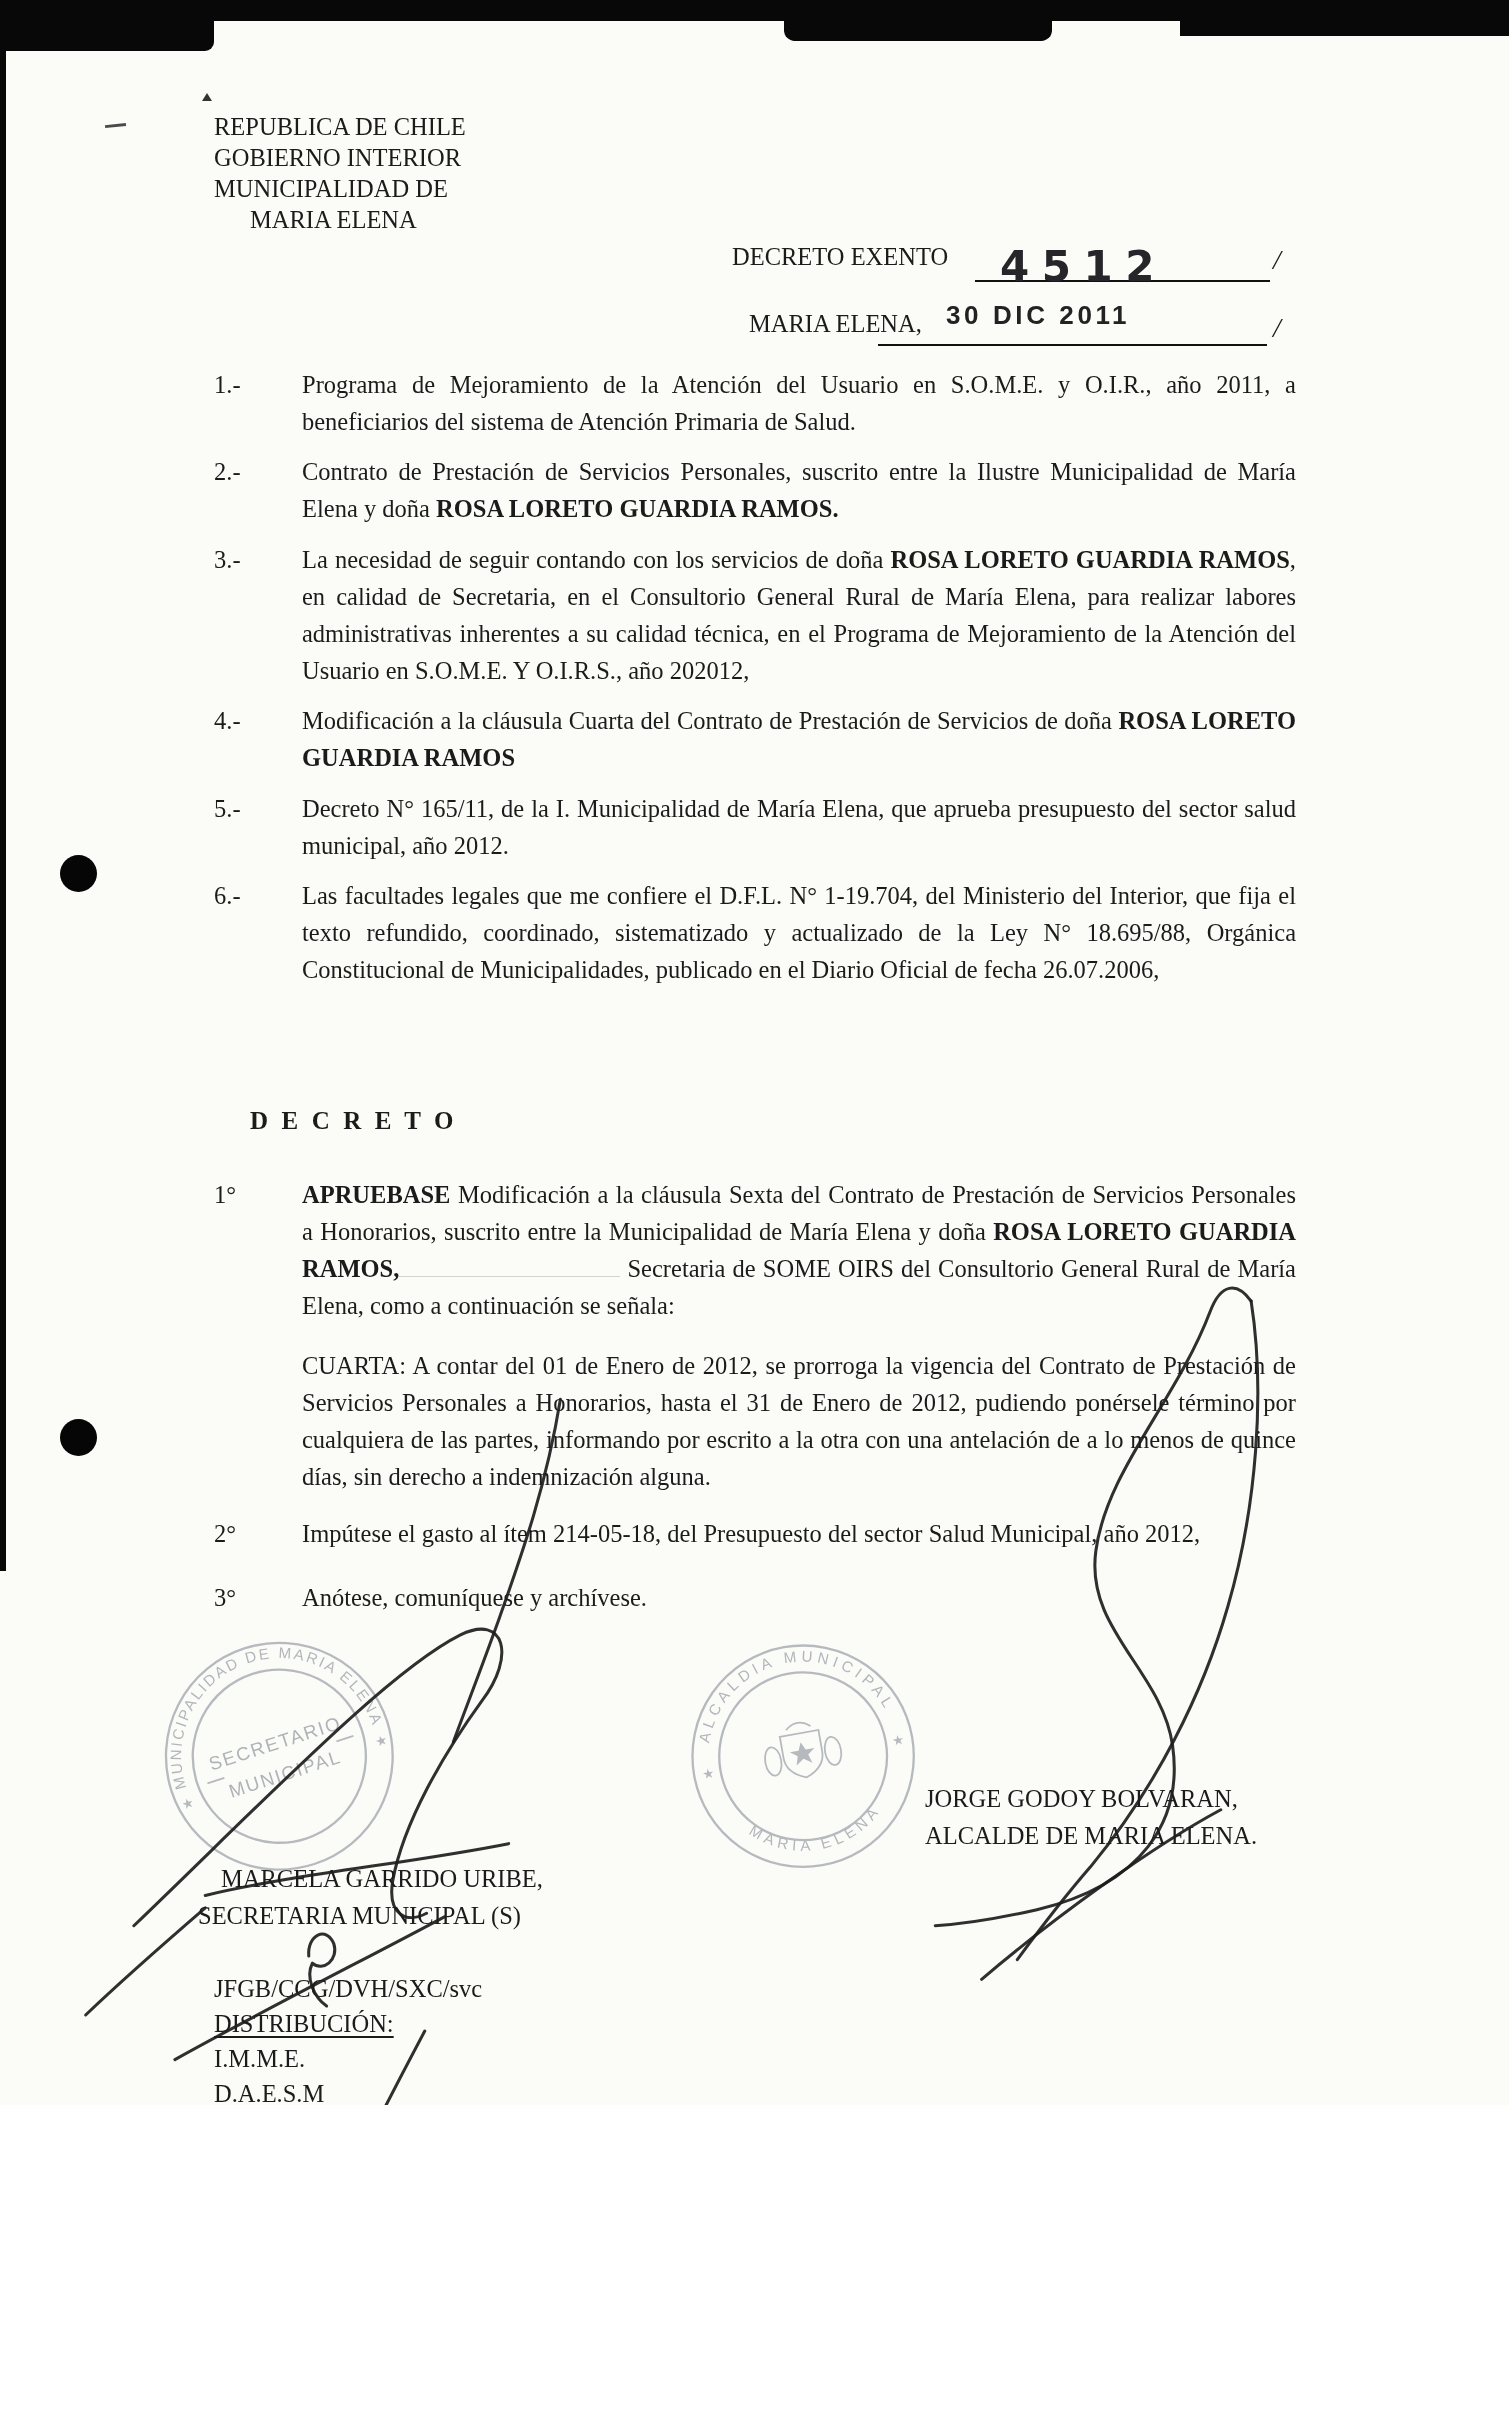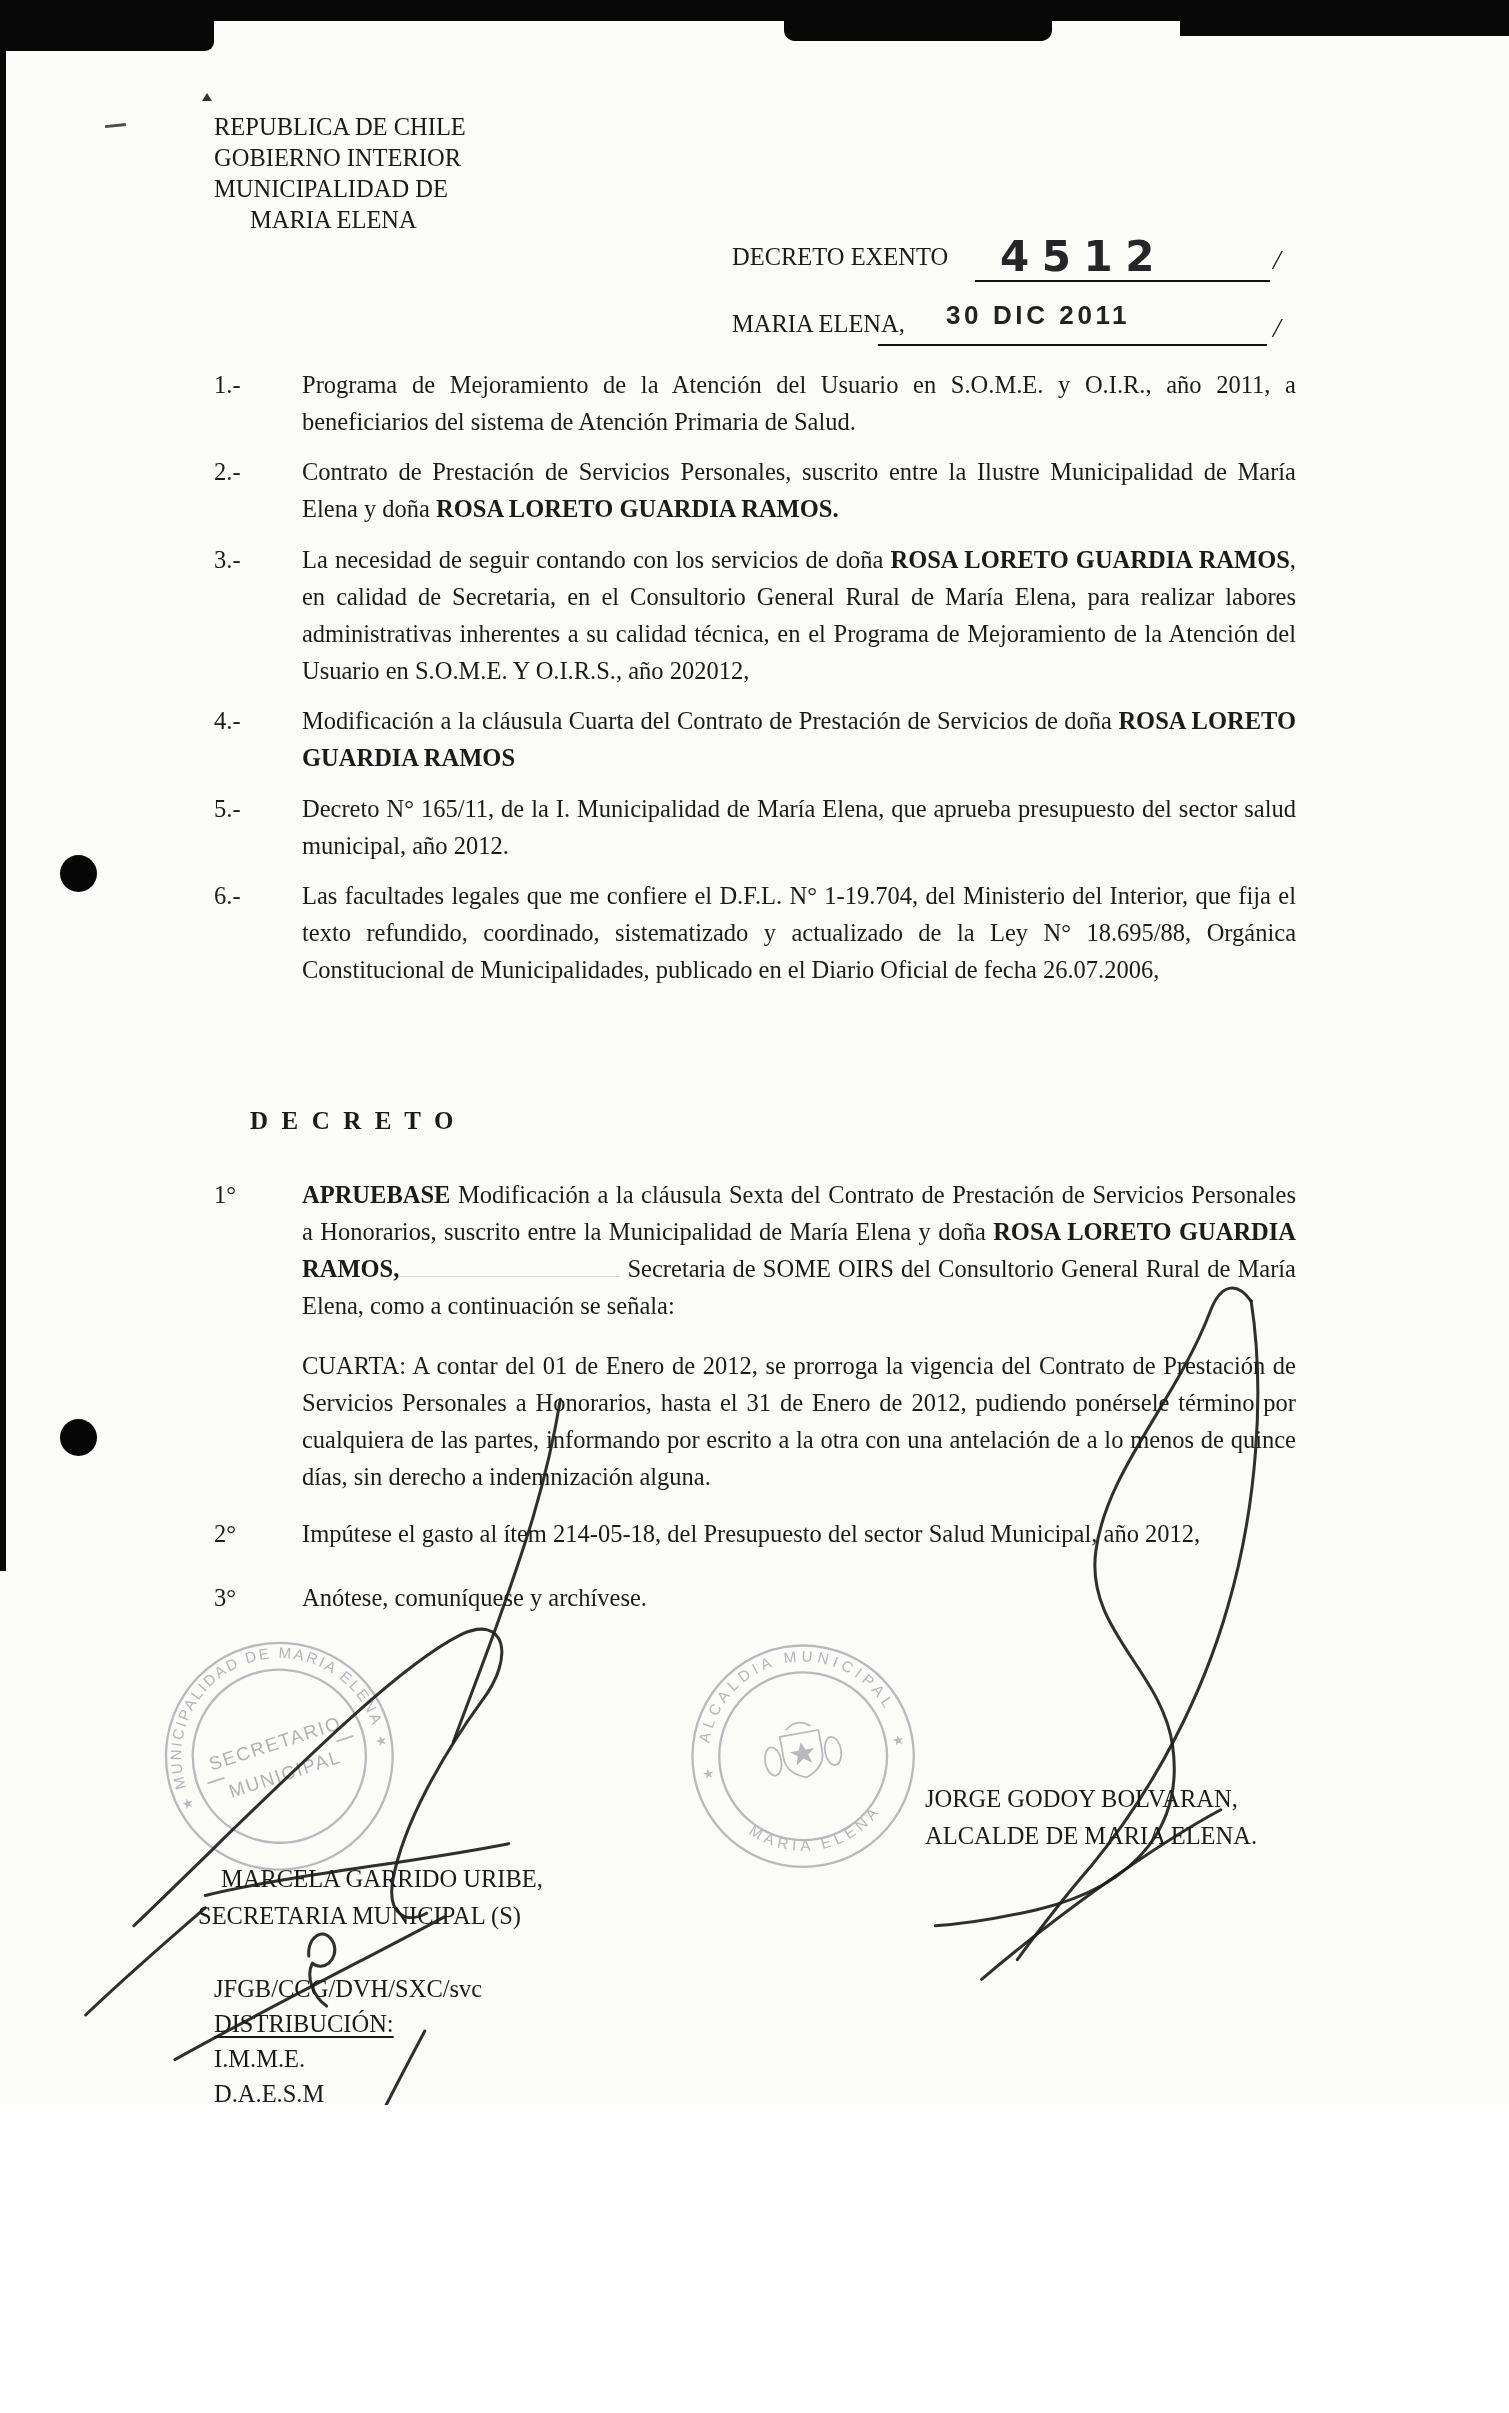--- a/index.html
+++ b/index.html
@@ -21,24 +21,24 @@
   .tri-mark { position:absolute; left:202px; top:93px; width:0; height:0;
               border-left:5.4px solid transparent; border-right:5.4px solid transparent; border-bottom:8px solid #333; }
   
   .letterhead { position:absolute; left:214px; top:111px; font-size:24.5px; line-height:31px; }
   .letterhead .indent { padding-left:36px; }
   
   .decree-header { position:absolute; left:732px; top:230px; width:607px; font-size:24.5px; }
   .decree-header > span { position:absolute; white-space:nowrap; }
   .dh-label1 { left:0; top:12.5px; }
   .dh-underline1 { left:243px; top:50px; width:295px; border-bottom:2.2px solid #111; height:0; }
-  .stamp-number { left:268px; top:2px; font-family:"DejaVu Sans", sans-serif; font-weight:bold;
+  .stamp-number { left:268px; top:12px; font-family:"DejaVu Sans", sans-serif; font-weight:bold;
                   font-size:42px; letter-spacing:12.5px; color:#26262a; }
   .dh-slash1 { left:541px; top:14.3px; font-size:28px; font-style:italic; }
-  .dh-label2 { left:0; top:80px; }
+  .dh-label2 { left:17px; top:80px; }
   .dh-underline2 { left:146px; top:114px; width:389px; border-bottom:2.2px solid #111; height:0; }
   .date-stamp { left:214px; top:70px; font-family:"Liberation Sans", sans-serif; font-weight:bold;
                 font-size:26px; letter-spacing:3.6px; color:#222; }
   .dh-slash2 { left:541px; top:82px; font-size:28px; font-style:italic; }
   
   .vistos { position:absolute; left:214px; top:366px; width:1082px; }
   .vistos-heading { font-size:24.5px; margin:0 0 30px 0; letter-spacing:0.3px; }
   .doc-item { display:flex; margin-bottom:13.4px; font-size:24.5px; line-height:37px; }
   .doc-item .num  { flex:0 0 88px; }
   .doc-item .body { flex:1; text-align:justify; }

